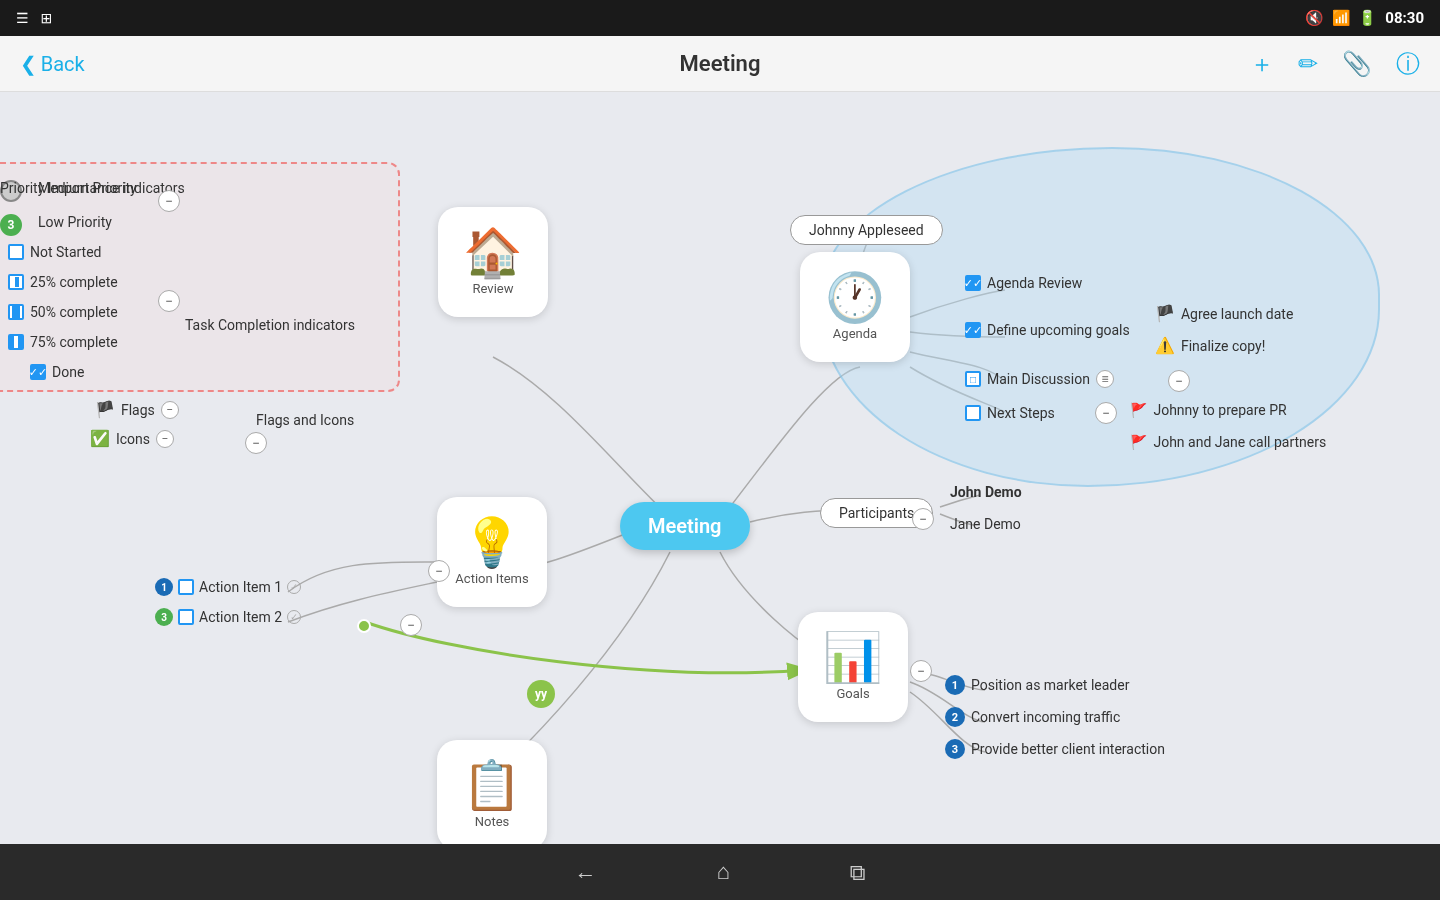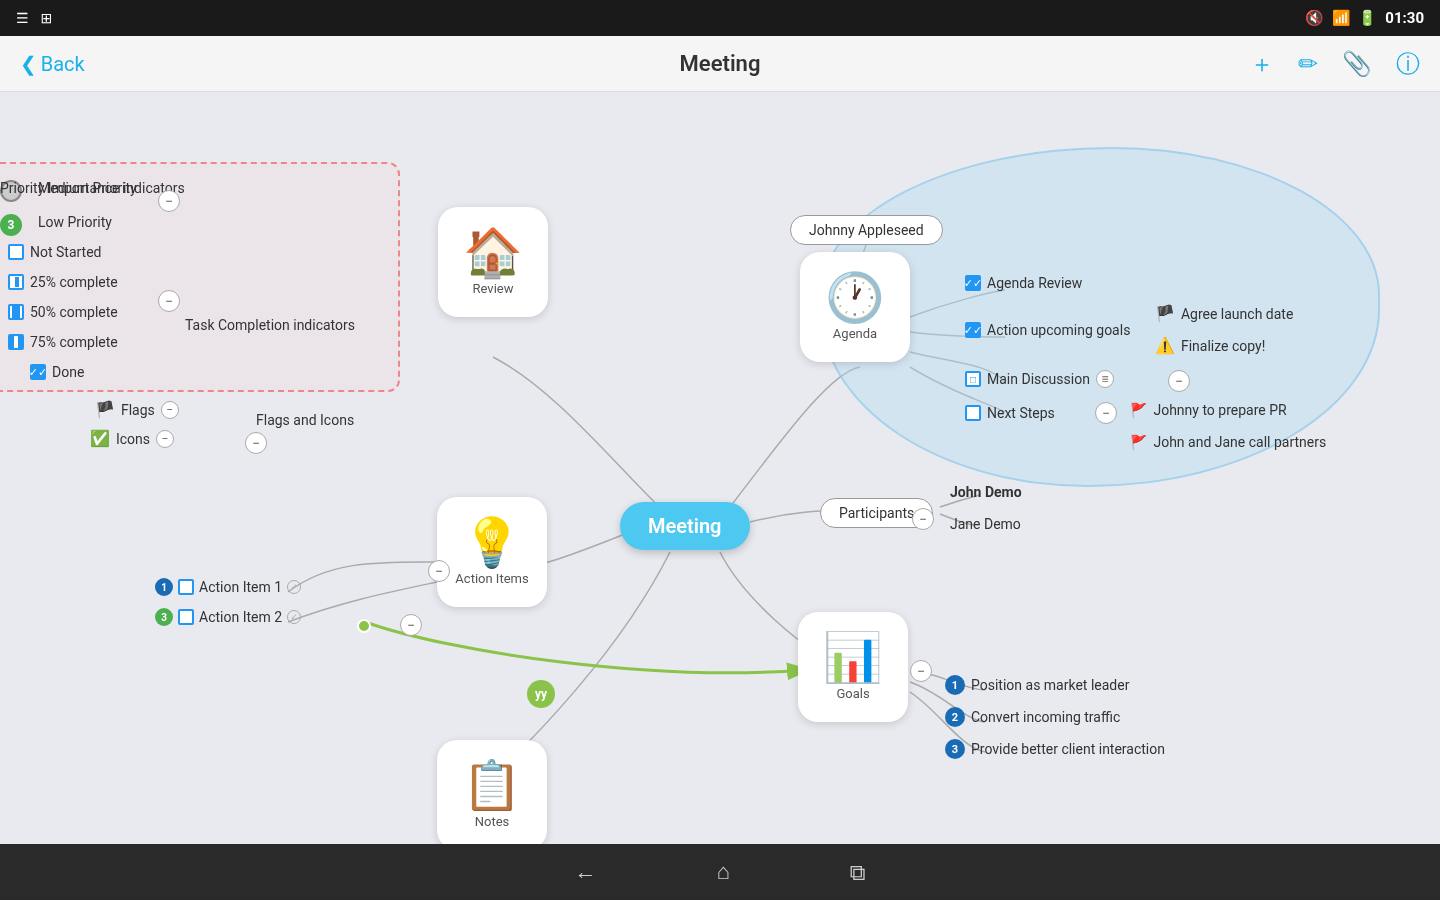--- a/index.html
+++ b/index.html
@@ -330,21 +330,21 @@
 
 <div class="status-bar">
   <div class="status-bar-left">
     <span>☰</span>
     <span>⊞</span>
   </div>
   <div class="status-bar-right">
     <span>🔇</span>
     <span>📶</span>
     <span>🔋</span>
-    <span>01:30</span>
+    <span>08:30</span>
   </div>
 </div>
 
 <div class="nav-bar">
   <div class="nav-back">
     <span>❮</span>
     <span>Back</span>
   </div>
   <div class="nav-title">Meeting</div>
   <div class="nav-actions">
@@ -511,21 +511,21 @@
   <div class="node" style="left:965px; top:183px;">
     <div class="check-item">
       <div class="check-box checked" style="width:16px;height:16px;border:2px solid #2196F3;background:#2196F3;border-radius:2px;display:flex;align-items:center;justify-content:center;color:white;font-size:11px;">✓</div>
       <span>Agenda Review</span>
     </div>
   </div>
 
   <div class="node" style="left:965px; top:230px;">
     <div class="check-item">
       <div class="check-box checked" style="width:16px;height:16px;border:2px solid #2196F3;background:#2196F3;border-radius:2px;display:flex;align-items:center;justify-content:center;color:white;font-size:11px;">✓</div>
-      <span>Action upcoming goals</span>
+      <span>Define upcoming goals</span>
     </div>
   </div>
 
   <div class="node" style="left:965px; top:278px;">
     <div class="check-item">
       <div style="width:16px;height:16px;border:2px solid #2196F3;background:white;border-radius:2px;display:flex;align-items:center;justify-content:center;font-size:10px;color:#2196F3;">□</div>
       <span>Main Discussion</span>
       <span class="small-minus">≡</span>
     </div>
   </div>

